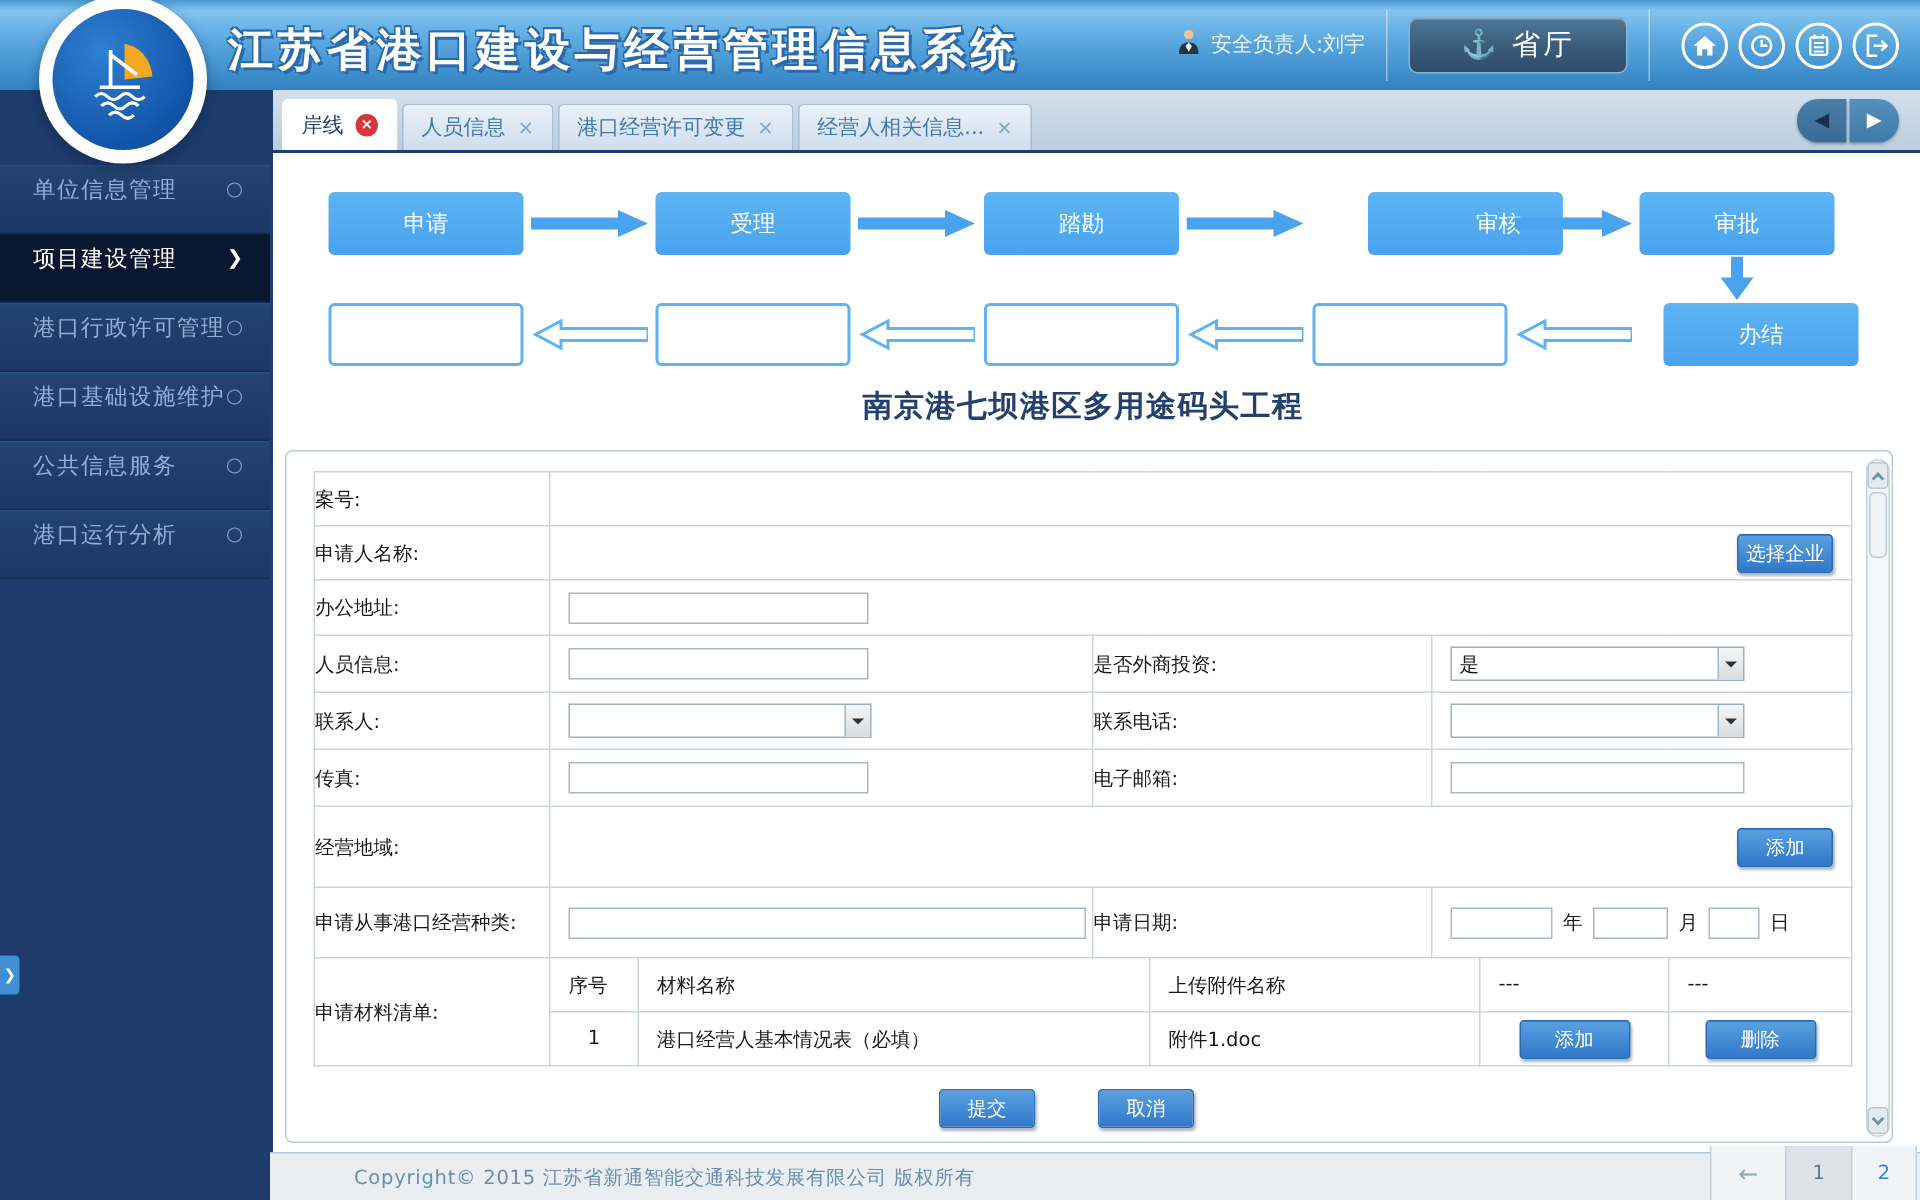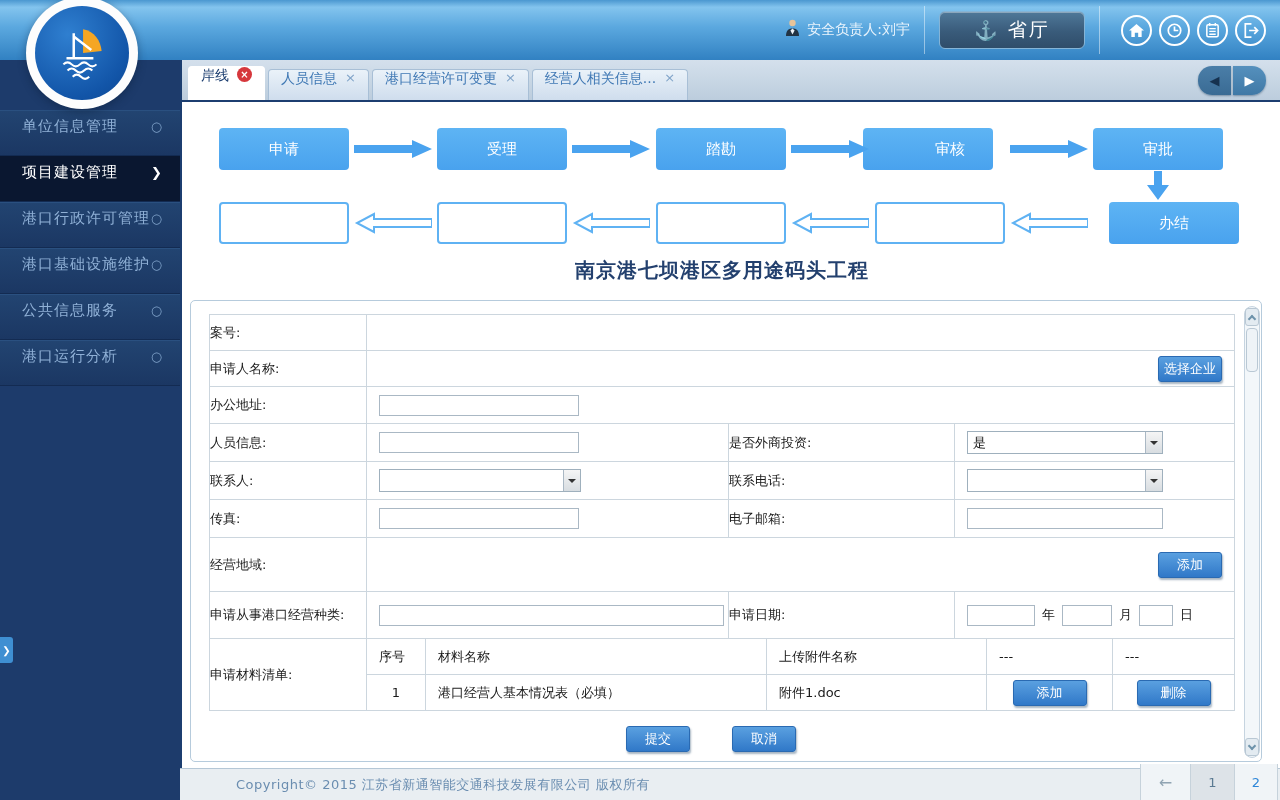--- a/index.html
+++ b/index.html
@@ -43,21 +43,21 @@
   .sitem.on .slabel { color:#ffffff; }
   .sitem.on .smark { color:#ffffff; font-weight:bold; }
   .expander { position:absolute; left:0; top:577px; width:13px; height:26px; background:#3f8fd2;
     color:#fff; font-size:10px; display:flex; align-items:center; justify-content:center;
     border-radius:0 3px 3px 0; cursor:pointer; }
 
   
   .tabstrip { position:absolute; left:180px; top:60px; width:1100px; height:42px;
     background:linear-gradient(180deg,#d4e0ec,#bccddd); border-bottom:2px solid #1c3e70;
     border-left:2px solid #1c3e70; display:flex; align-items:flex-end; padding-left:6px; z-index:10; }
-  .tab { height:31px; display:flex; align-items:flex-start; gap:8px; padding:0 12px; margin-right:3px;
+  .tab { height:31px; display:flex; align-items:center; gap:8px; padding:0 12px; margin-right:3px;
     font-size:14px; border-radius:4px 4px 0 0; cursor:pointer;
     background:linear-gradient(180deg,#eaf2f9,#cfdded); border:1px solid #a8bfd6; border-bottom:none;
     color:#3f78b4; }
   .tab.active { height:34px; background:#fff; border-color:#fff; color:#1c3e70; }
   .tab .xsmall { color:#7fa3c8; font-size:13px; }
   .closer { width:15px; height:15px; border-radius:50%; background:#d6373c; color:#fff; font-size:10px;
     font-weight:bold; display:flex; align-items:center; justify-content:center; cursor:pointer; }
   .tabnav { position:absolute; right:14px; top:6px; display:flex; }
   .tnbtn { width:33px; height:29px; display:flex; align-items:center; justify-content:center;
     font-size:13px; cursor:pointer; box-shadow:0 1px 2px rgba(20,50,80,.4); }
@@ -133,20 +133,21 @@
     <div class="logo-inner">
       <svg width="62" height="62" viewBox="0 0 60 60">
         <path d="M31 7 C42 9 48 18 49 28 L31 30 Z" fill="#f5a623"></path>
         <path d="M22 11 V35 M22 14 L39 27 M15 35 H41" stroke="#fff" stroke-width="2.4" fill="none"></path>
         <path d="M12 41 q4 -4 8 0 t8 0 t8 0 t8 0" stroke="#fff" stroke-width="2" fill="none"></path>
         <path d="M16 47 q4 -4 8 0 t8 0 t8 0" stroke="#fff" stroke-width="2" fill="none"></path>
         <path d="M21 53 q4 -4 8 0 t8 0" stroke="#fff" stroke-width="2" fill="none"></path>
       </svg>
     </div>
   </div>
+  <h1 class="systitle">江苏省港口建设与经营管理信息系统</h1>
 
   <div class="hright">
     <span>
       <svg width="15" height="18" viewBox="0 0 15 18">
         <circle cx="7.5" cy="4" r="3.2" fill="#e8c49a"></circle>
         <path d="M1 17 C1 11 4 9.4 7.5 9.4 C11 9.4 14 11 14 17 Z" fill="#223344"></path>
         <path d="M7.5 9.4 L9.6 11.6 L7.5 15.6 L5.4 11.6 Z" fill="#eef3f7"></path>
       </svg>
     </span>
     <span class="userlabel">安全负责人:刘宇</span>
@@ -233,21 +234,21 @@
     <span class="tnbtn prev">◀</span>
     <span class="tnbtn next">▶</span>
   </div>
 </div>
 
 <main class="content">
 
   <div class="fbox fill" style="left:255px; top:26px;">受理</div>
   <div class="fbox fill" style="left:37px; top:26px;">申请</div>
   <div class="fbox fill" style="left:474px; top:26px;">踏勘</div>
-  <div class="fbox fill" style="left:681px; top:26px;padding-left:44px;">审核</div>
+  <div class="fbox fill" style="left:730px; top:26px;padding-left:44px;">审核</div>
   <div class="fbox fill" style="left:911px; top:26px;">审批</div>
 
   <svg class="farrow" style="left:172px; top:37px;" width="78" height="20" viewBox="0 0 78 20">
       <path d="M0 6 H58 V1 L78 10 L58 19 V14 H0 Z" fill="#4aa3ef"></path>
     </svg>
   <svg class="farrow" style="left:390px; top:37px;" width="78" height="20" viewBox="0 0 78 20">
       <path d="M0 6 H58 V1 L78 10 L58 19 V14 H0 Z" fill="#4aa3ef"></path>
     </svg>
   <svg class="farrow" style="left:609px; top:37px;" width="78" height="20" viewBox="0 0 78 20">
       <path d="M0 6 H58 V1 L78 10 L58 19 V14 H0 Z" fill="#4aa3ef"></path>

